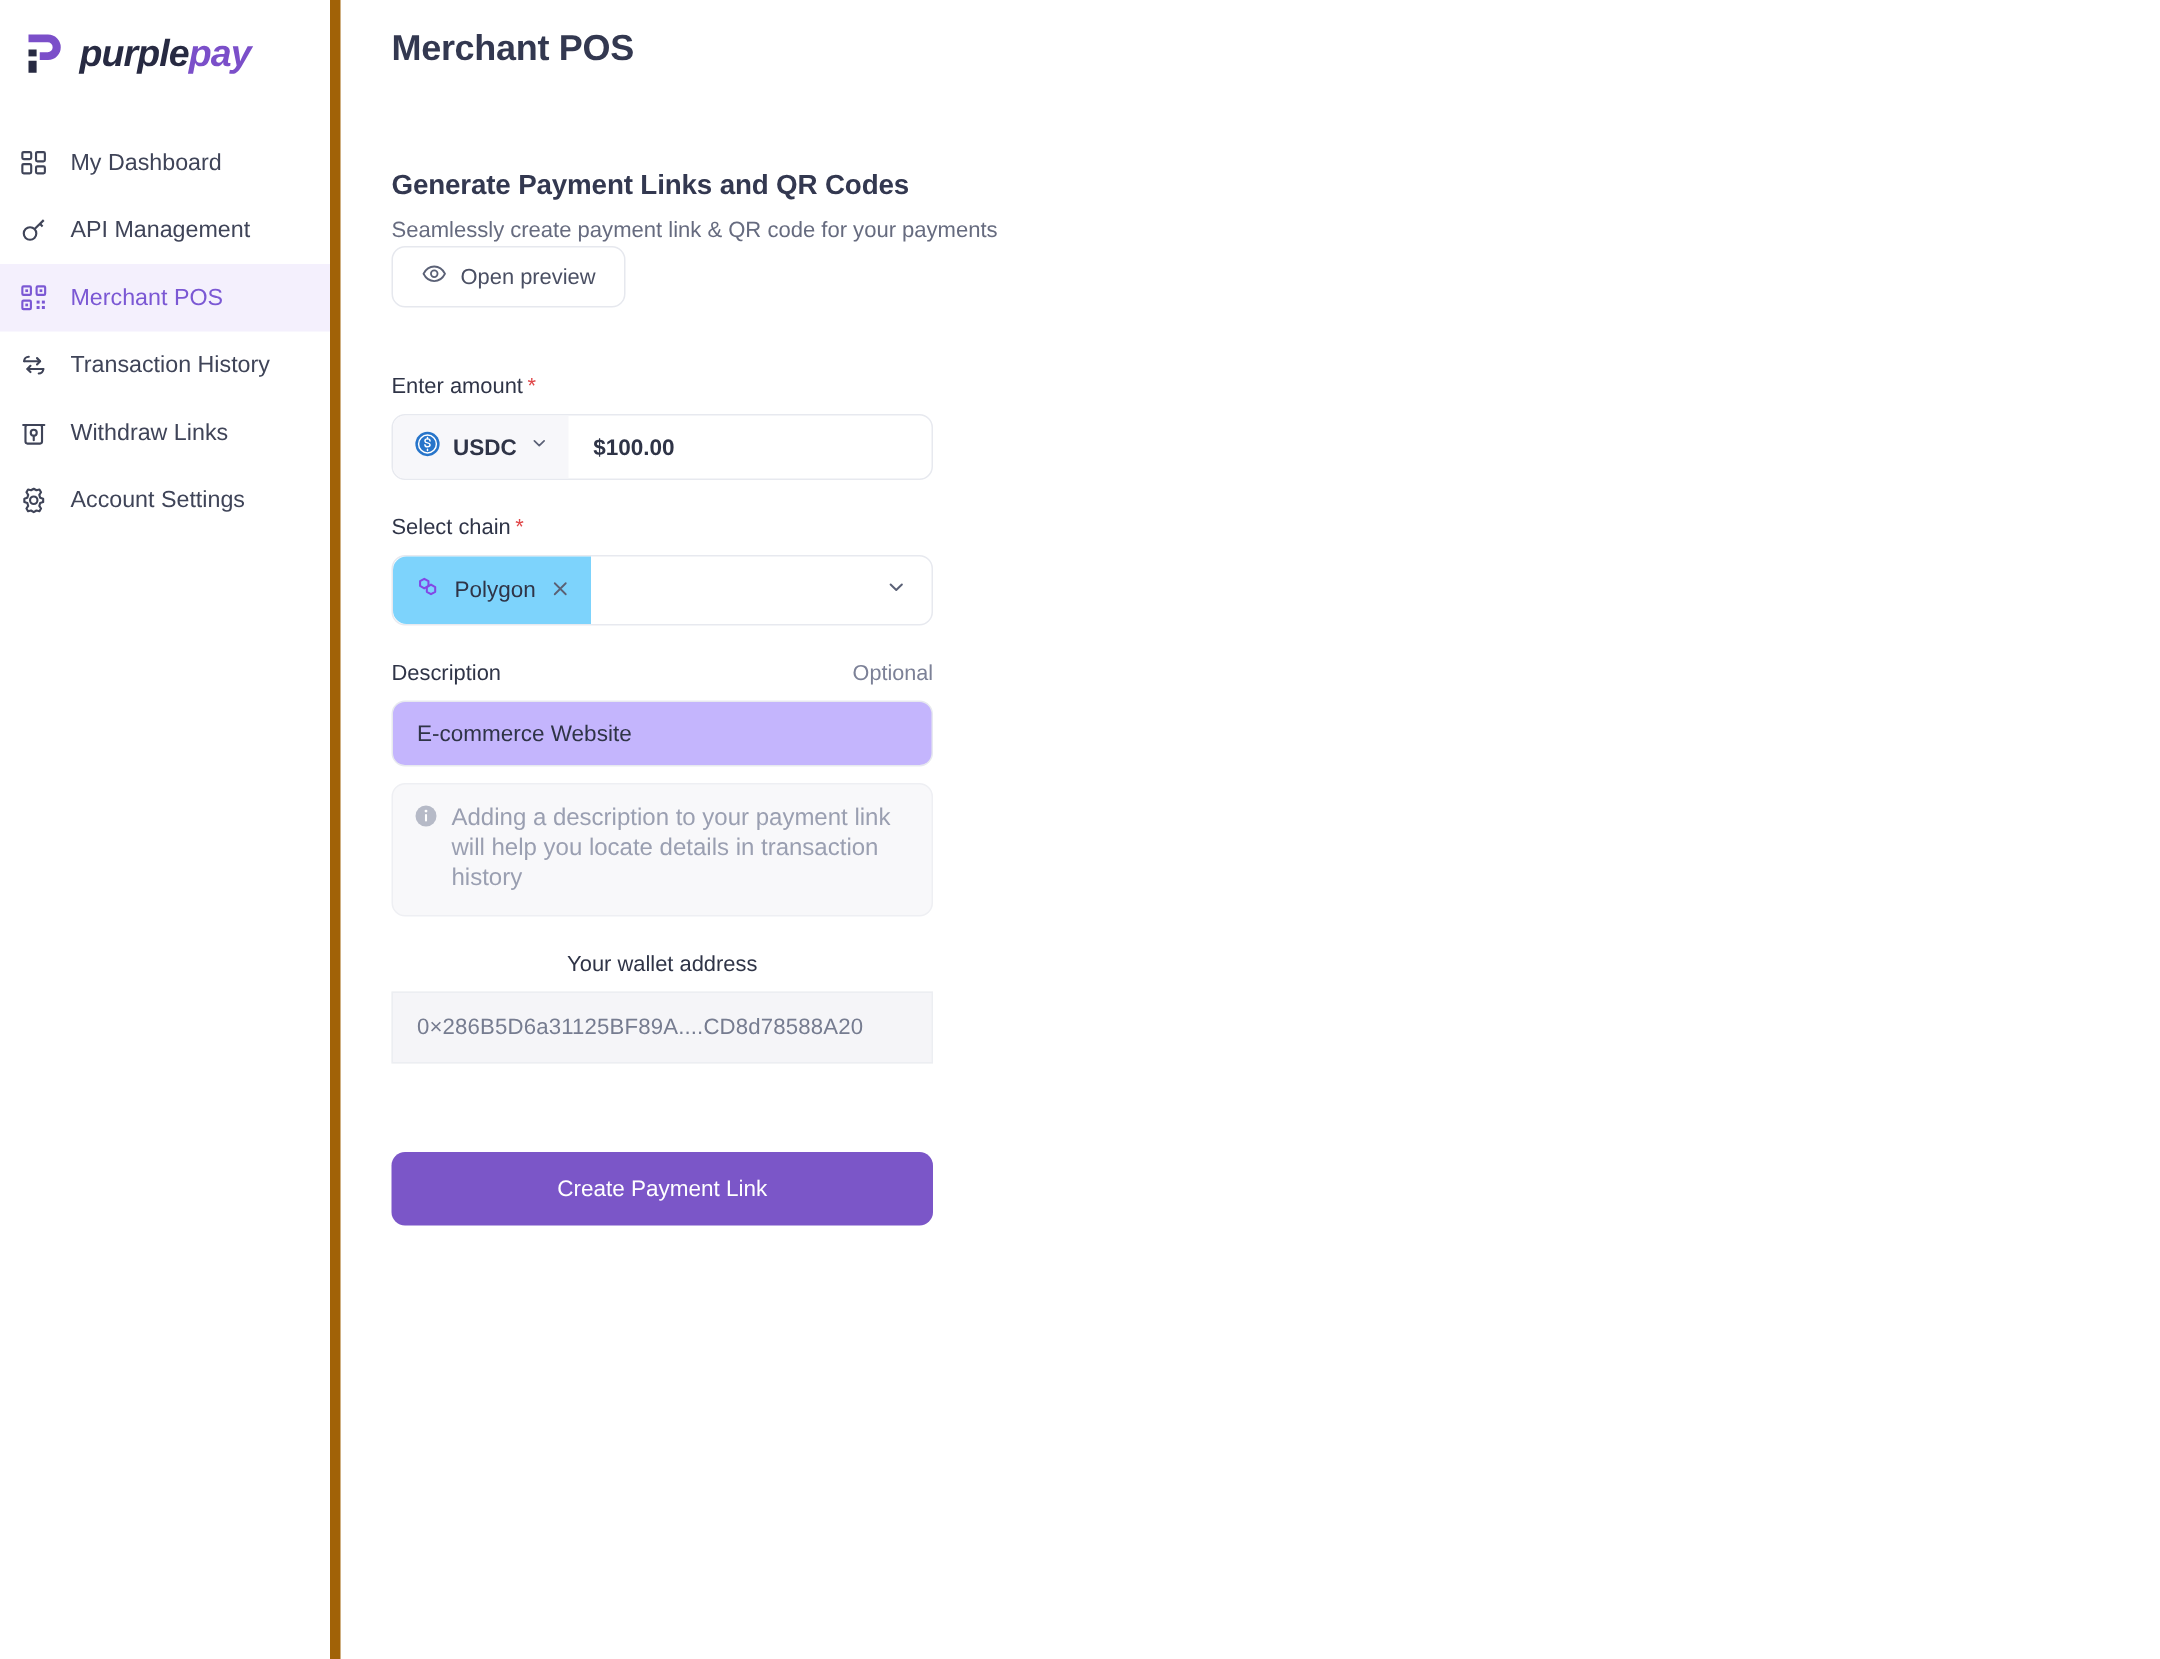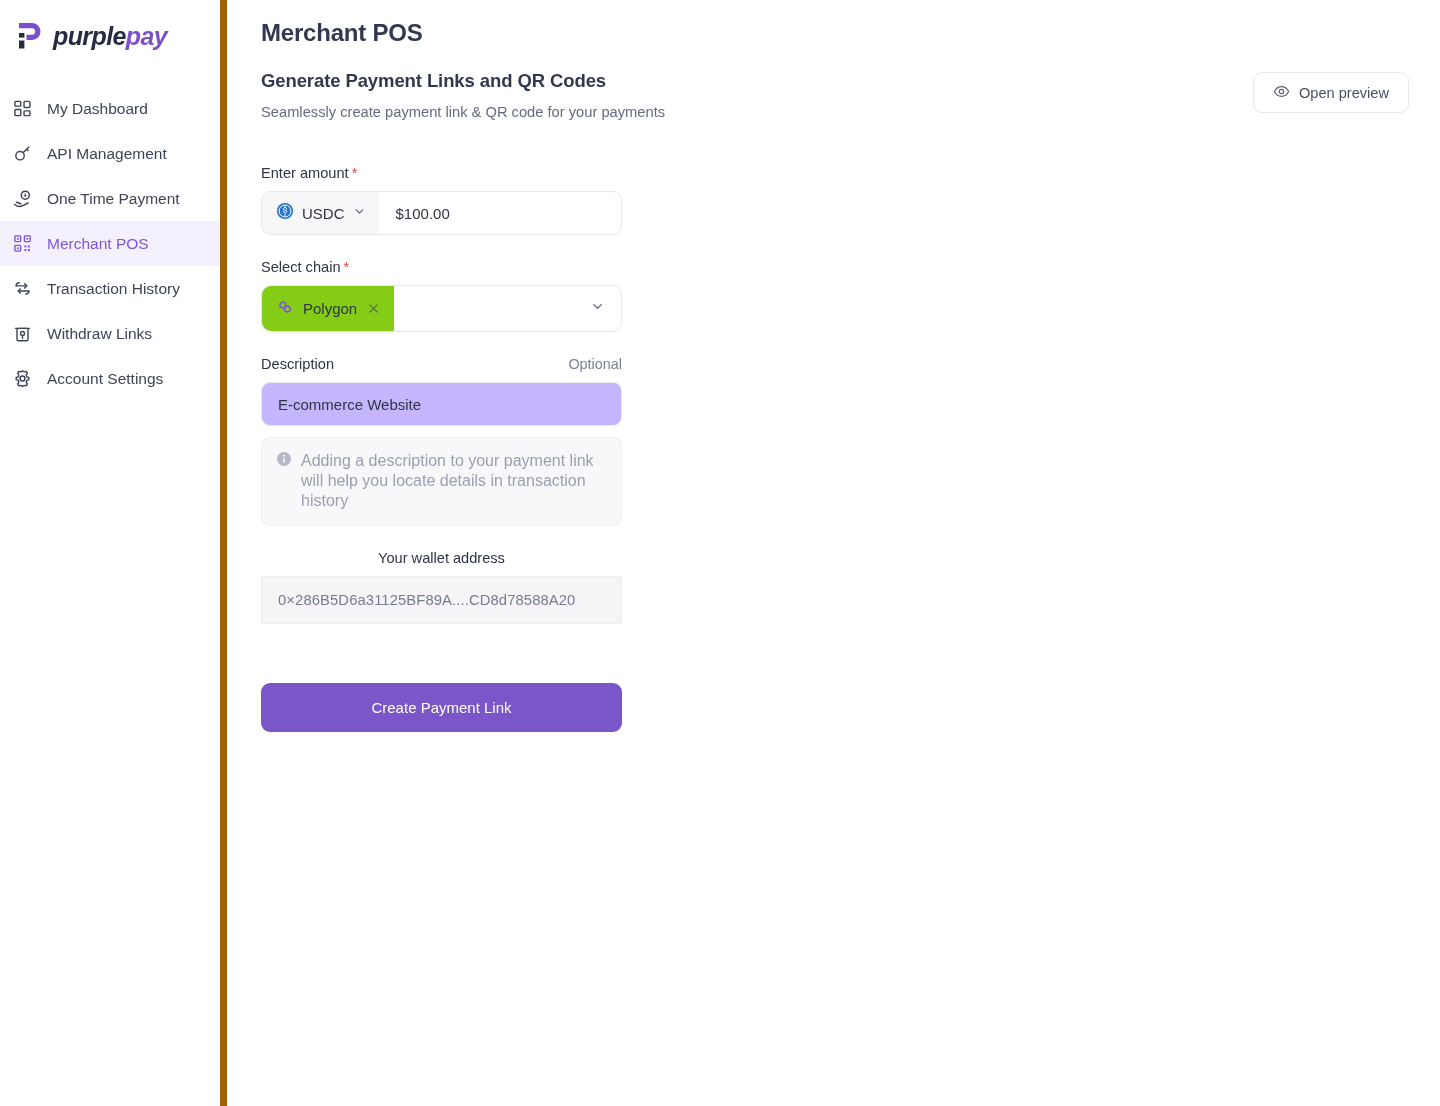--- a/index.html
+++ b/index.html
@@ -79,24 +79,25 @@
 
   .page-title {
     font-size: 24px;
     font-weight: bold;
     color: #333850;
     letter-spacing: -0.2px;
     padding-top: 19px;
   }
 
   .section-head {
-    margin-top: 23px;
+    margin-top: 65px;
     display: flex;
     justify-content: space-between;
     align-items: flex-start;
+    flex-direction: column;
   }
   .section-title {
     font-size: 18.5px;
     font-weight: bold;
     color: #333850;
     letter-spacing: -0.1px;
   }
   .section-sub {
     margin-top: 12px;
     font-size: 14.7px;
@@ -134,20 +135,21 @@
   .optional { color: #7c8197; font-size: 14.4px; }
 
   .input-shell {
     height: 44px;
     border: 1px solid #e7e9ef;
     border-radius: 9px;
     background: #fff;
     display: flex;
     align-items: center;
     overflow: hidden;
+    font-weight: bold;
   }
 
   .currency-chip {
     display: flex;
     align-items: center;
     gap: 8px;
     height: 100%;
     padding: 0 13px 0 14px;
     background: #f7f7fa;
     flex: none;
@@ -167,21 +169,21 @@
     background: #fff;
     display: flex;
     align-items: center;
     justify-content: space-between;
     padding: 0 16px 0 0;
   }
   .chain-chip {
     display: flex;
     align-items: center;
     gap: 9px;
-    background: #84cc16;
+    background: #7dd3fc;
     height: 100%;
     padding: 0 13px 0 14px;
     border-radius: 9px 0 0 9px;
   }
   .chain-chip .chname { font-size: 15px; color: #2f3447; }
   .chip-x {
     color: #5b6073;
     font-size: 15px;
     line-height: 1;
     cursor: pointer;
@@ -287,31 +289,20 @@
         <span class="nav-icon">
           <svg width="19" height="19" viewBox="0 0 20 20" fill="none" stroke="#3f4458" stroke-width="1.5">
             <circle cx="7.4" cy="12.3" r="4.4"></circle>
             <path d="M10.6 9.2 L17 2.9"></path>
             <path d="M14.2 5.3 L16.2 7.3"></path>
           </svg>
         </span>
         <span>API Management</span>
       </div>
 
-      <div class="nav-item">
-        <span class="nav-icon">
-          <svg width="20" height="20" viewBox="0 0 20 20" fill="none" stroke="#3f4458" stroke-width="1.5">
-            <circle cx="12.3" cy="6.2" r="4"></circle>
-            <path d="M12.3 4.5 v3.4 M11.2 6.2 h2.2" stroke-width="1.1"></path>
-            <path d="M1.8 15.4 c2.2 2.3 5.4 2.6 8 1.3 l5.4-2.7" stroke-linecap="round"></path>
-            <path d="M3.5 13.2 l4.3 1.6" stroke-linecap="round"></path>
-          </svg>
-        </span>
-        <span>One Time Payment</span>
-      </div>
 
       <div class="nav-item active">
         <span class="nav-icon">
           <svg width="19" height="19" viewBox="0 0 20 20" fill="none" stroke="#7b58d4" stroke-width="1.5">
             <rect x="2" y="2" width="6" height="6" rx="0.8"></rect>
             <rect x="12" y="2" width="6" height="6" rx="0.8"></rect>
             <rect x="2" y="12" width="6" height="6" rx="0.8"></rect>
             <rect class="fillpart" x="4.1" y="4.1" width="1.9" height="1.9" fill="#7b58d4" stroke="none"></rect>
             <rect class="fillpart" x="14.1" y="4.1" width="1.9" height="1.9" fill="#7b58d4" stroke="none"></rect>
             <rect class="fillpart" x="4.1" y="14.1" width="1.9" height="1.9" fill="#7b58d4" stroke="none"></rect>

